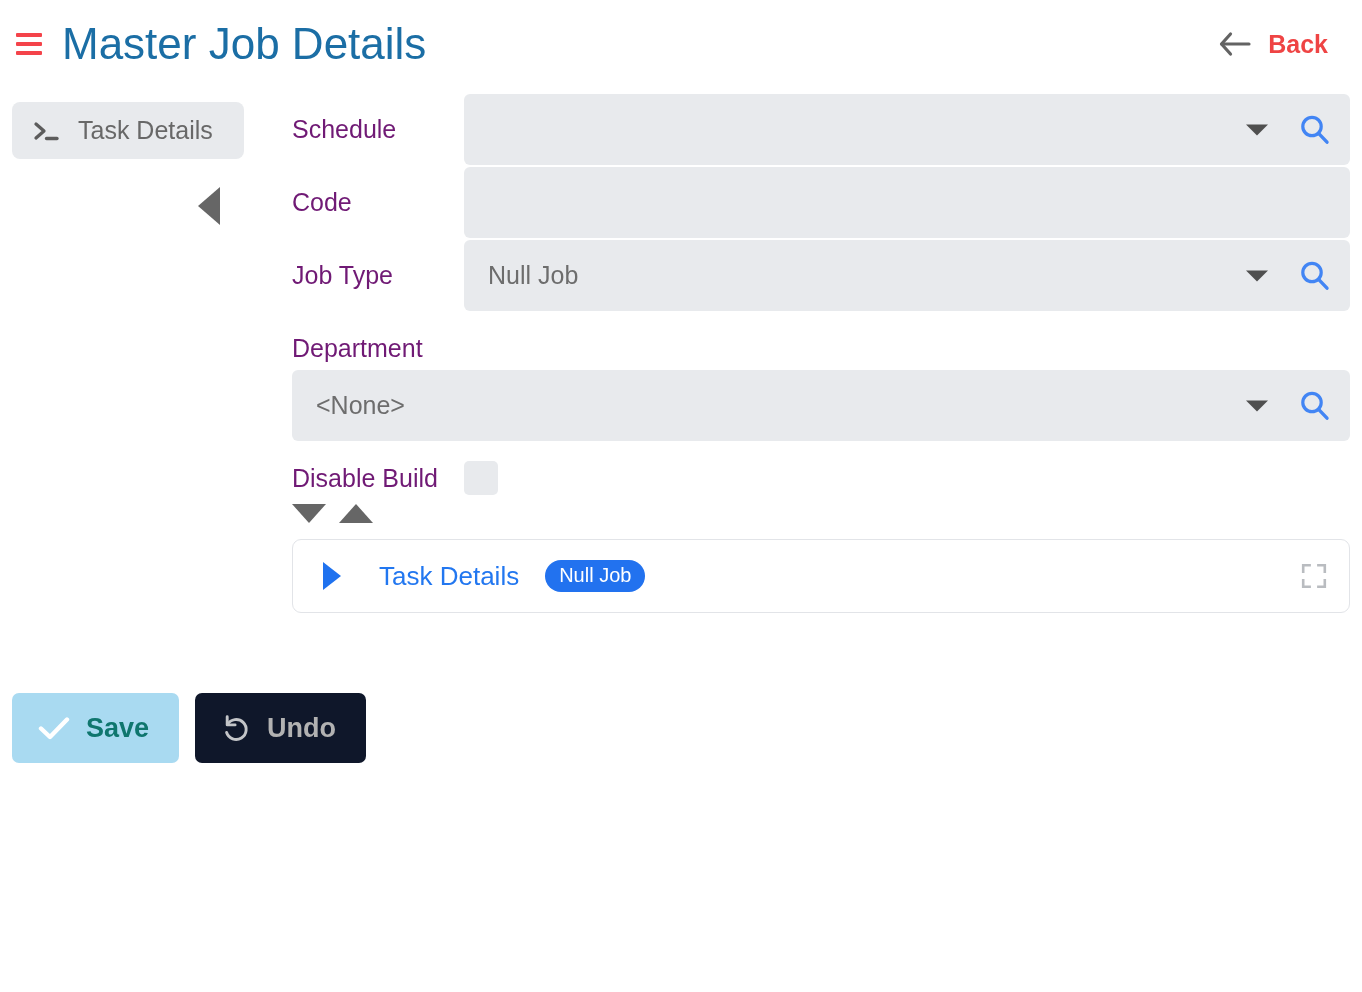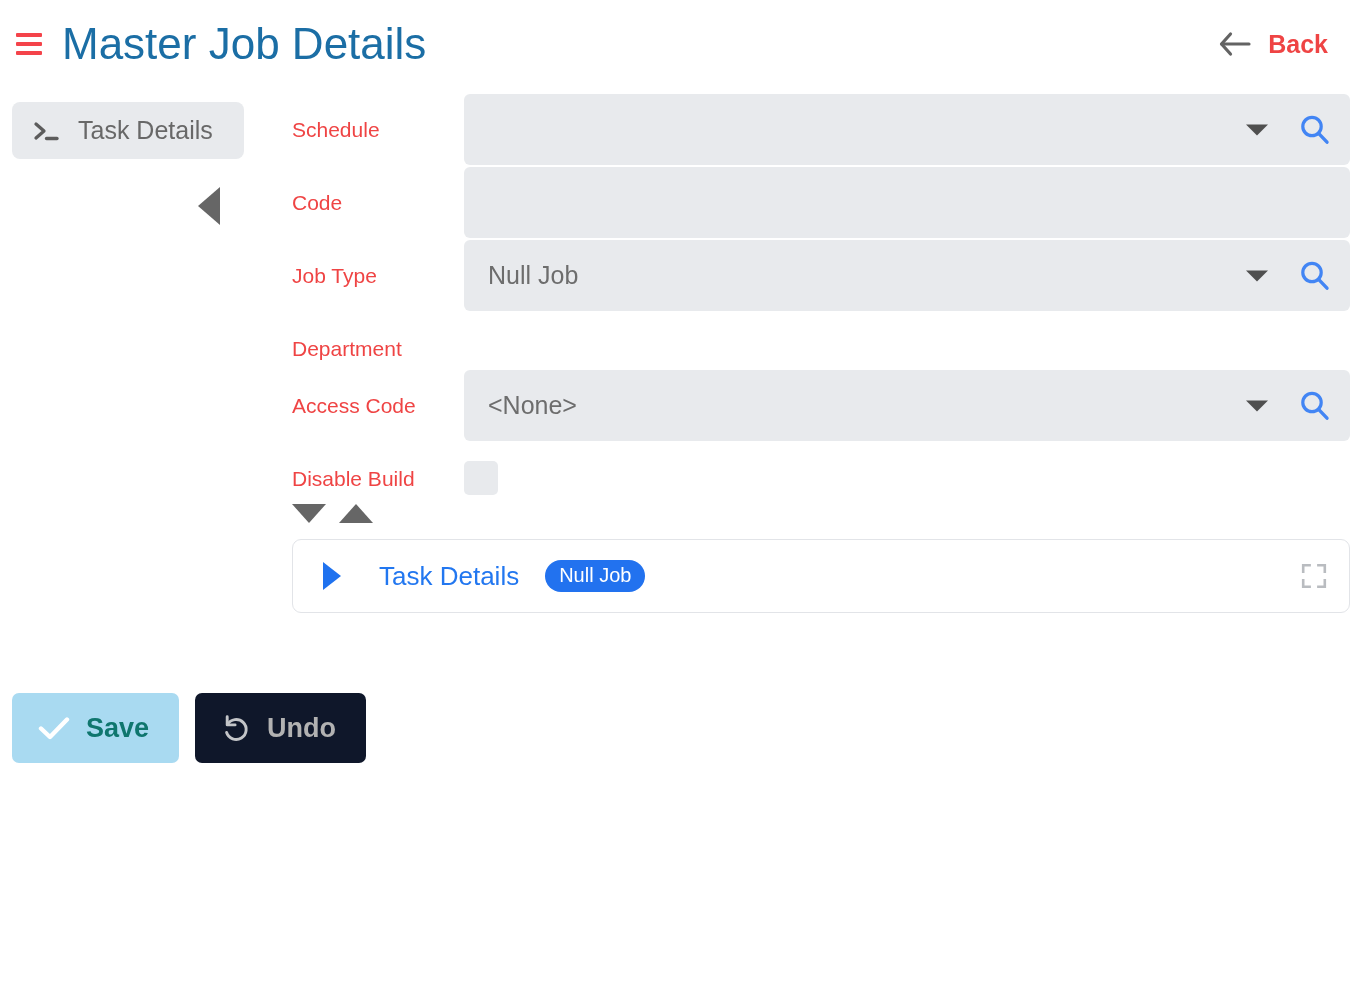--- a/index.html
+++ b/index.html
@@ -105,22 +105,22 @@
     padding-right: 12px;
   }
   .form-row {
     display: flex;
     align-items: flex-start;
     margin-bottom: 2px;
   }
   .f-label {
     width: 172px;
     flex: 0 0 172px;
-    font-size: 21px;
-    color: #ef4444;
+    font-size: 25px;
+    color: #701a75;
     line-height: 39px;
     padding-top: 16px;
     padding-right: 8px;
   }
   .f-control {
     flex: 1 1 auto;
     position: relative;
   }
   .f-input {
     background: #e8eaed;
@@ -332,21 +332,20 @@
           <line x1="20.6" y1="20.3" x2="29" y2="29.2" stroke="#4285f4" stroke-width="3.4" stroke-linecap="round"></line>
         </svg>
       </div>
     </div>
 
     <div class="form-row">
       <div class="f-label">Department</div>
     </div>
 
     <div class="form-row">
-      <div class="f-label">Access Code</div>
       <div class="f-control">
         <div class="f-input with-icons">
           <span class="f-value">&lt;None&gt;</span>
         </div>
         <div class="caret"></div>
         <svg class="search-ico" viewBox="0 0 34 34">
           <circle cx="14" cy="13.5" r="9.2" fill="none" stroke="#4285f4" stroke-width="3.2"></circle>
           <line x1="20.6" y1="20.3" x2="29" y2="29.2" stroke="#4285f4" stroke-width="3.4" stroke-linecap="round"></line>
         </svg>
       </div>

